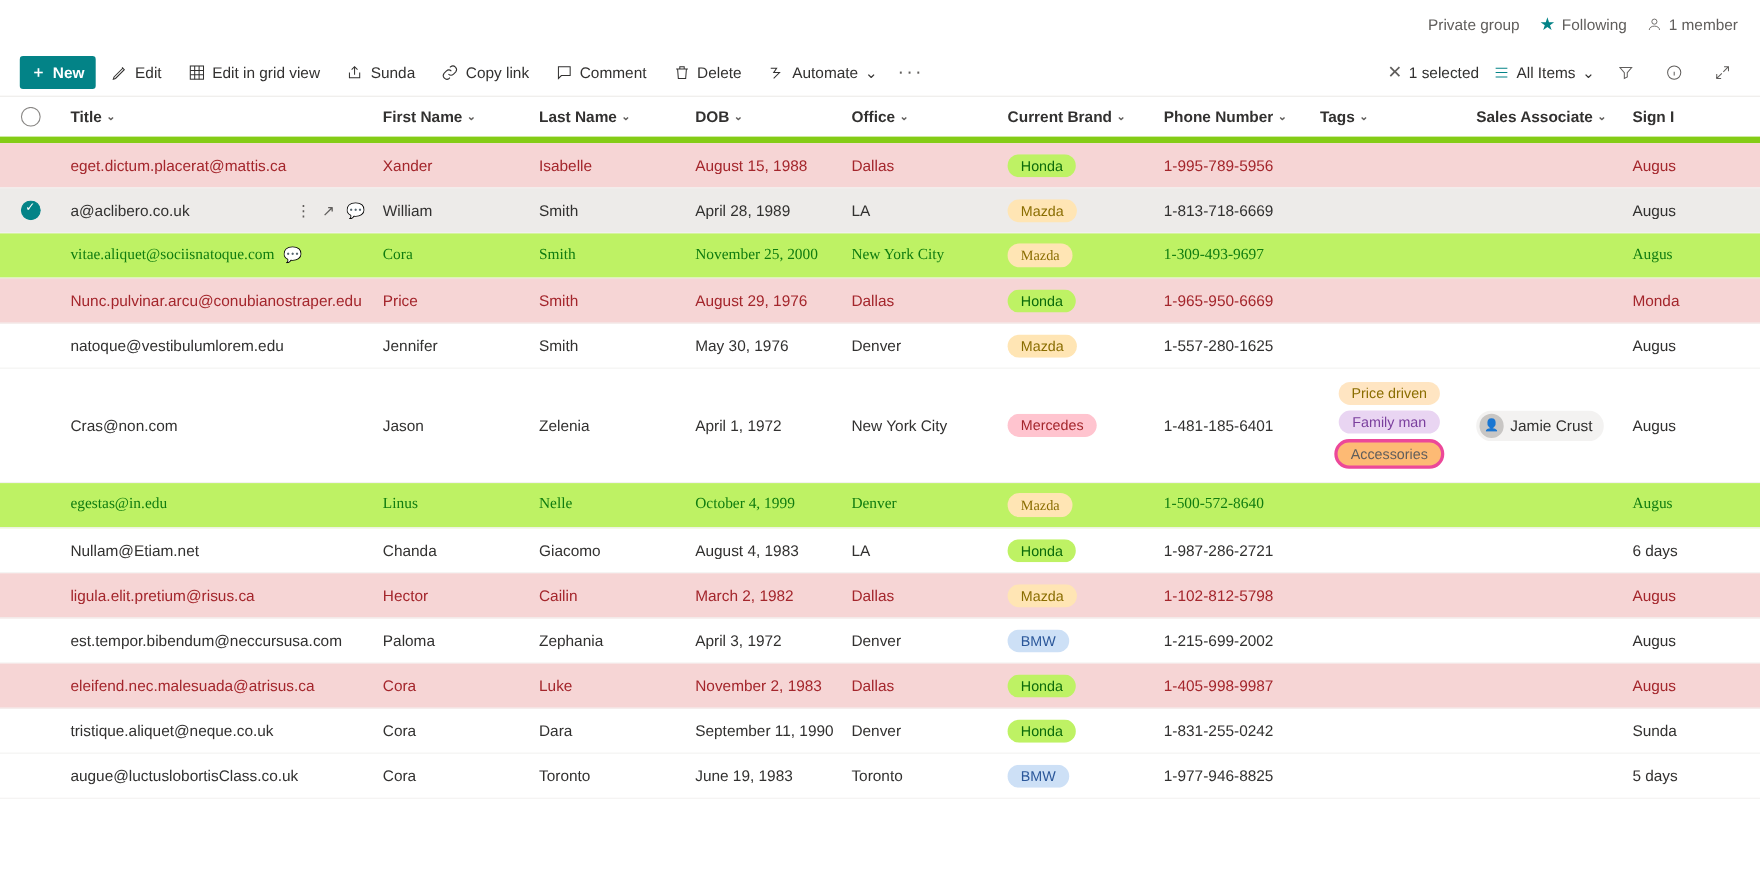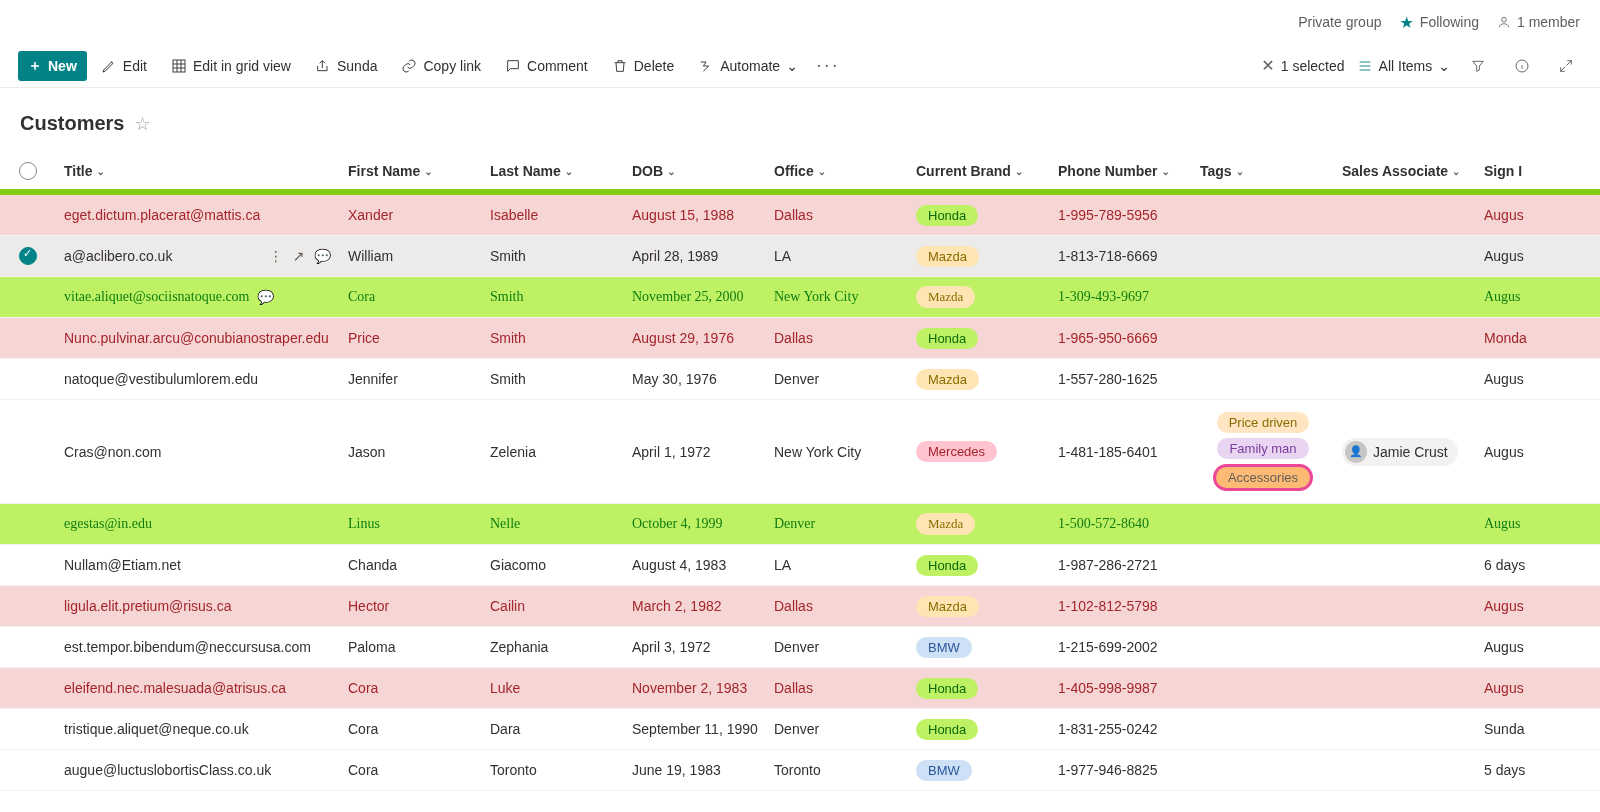--- a/index.html
+++ b/index.html
@@ -168,24 +168,20 @@
     </div>
     <div class="icon-only">
       <svg class="stroke" width="16" height="16" viewBox="0 0 24 24">
           <path d="M14 4h6v6M10 20H4v-6M20 4l-7 7M4 20l7-7"></path>
         </svg>
     </div>
   </div>
 </div>
 
 <div class="content">
-  <div class="list-title">
-    <h1>Customers</h1>
-    <span class="favorite-star">☆</span>
-  </div>
 
   <div class="table">
     <div class="thead">
       <div class="th" style="justify-content:center">
           <div class="sel-circle"></div>
         </div>
       <div class="th">
           <span>Title</span>
           <span class="chev">⌄</span>
         </div>

